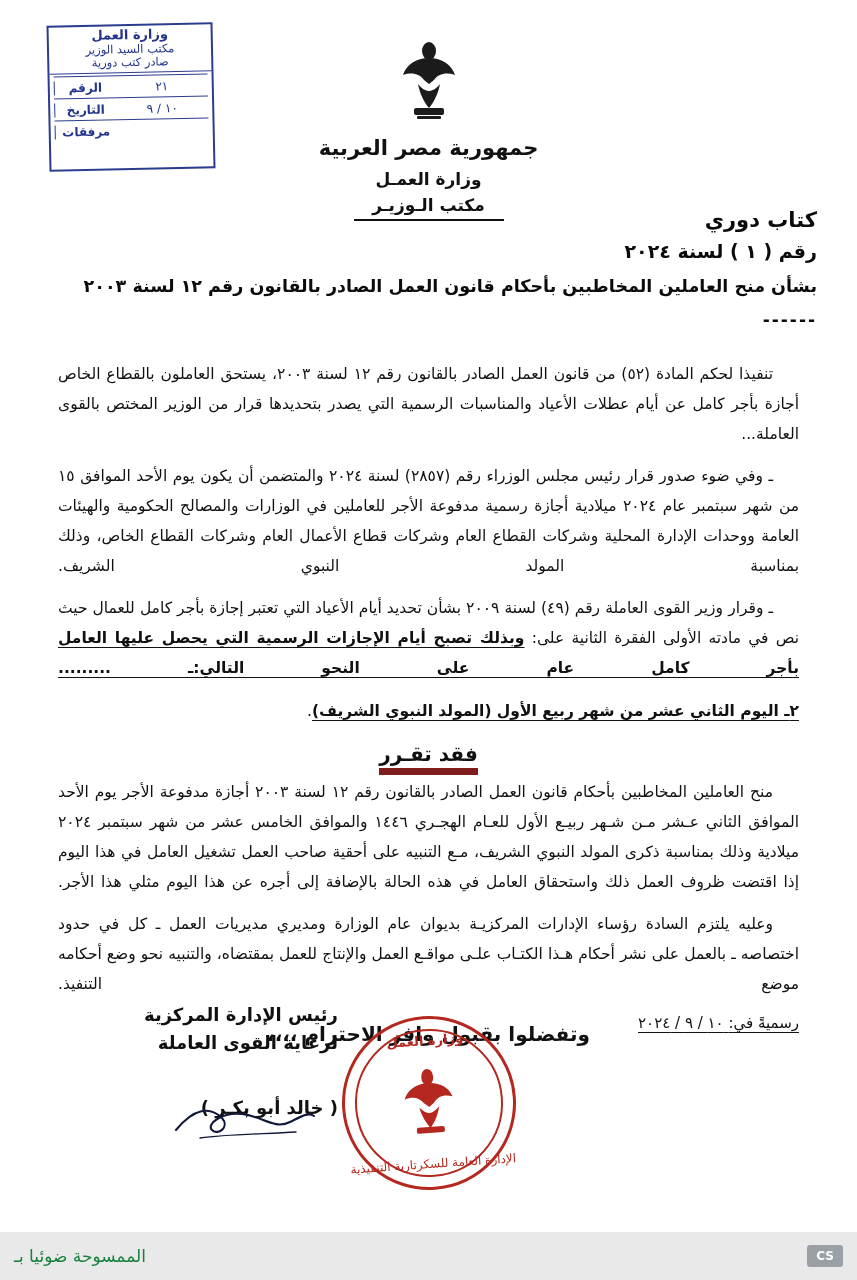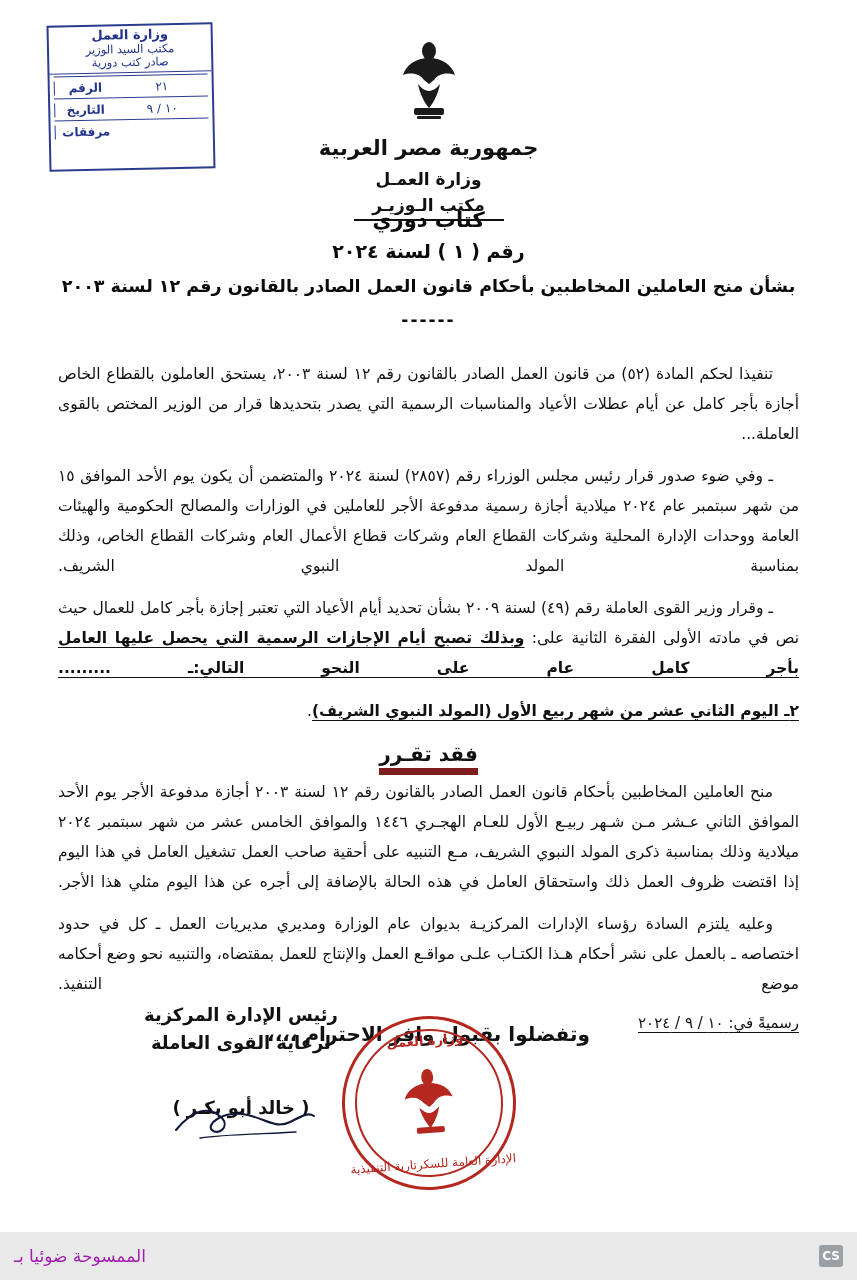--- a/index.html
+++ b/index.html
@@ -113,21 +113,20 @@
     height: 2px;
     background: #111;
     margin: 2px auto 0 auto;
   }
   
   .titleblock {
     position: absolute;
     top: 208px;
     left: 40px;
     right: 40px;
-    text-align: center;
     color: #0b0b0b;
   }
   .titleblock .t1 {
     font-size: 21px;
     font-weight: bold;
     font-family: "DejaVu Sans", sans-serif;
     margin-bottom: 8px;
   }
   .titleblock .t2 {
     font-size: 19px;
@@ -205,21 +204,20 @@
     font-family: "DejaVu Sans", sans-serif;
     color: #111;
     text-decoration: underline;
     text-underline-offset: 4px;
     direction: rtl;
   }
   .sig-left {
     position: absolute;
     left: 86px;
     top: 0;
-    text-align: center;
     color: #111;
     font-family: "DejaVu Sans", sans-serif;
   }
   .sig-left .r1 { font-size: 18px; font-weight: bold; margin-bottom: 7px; }
   .sig-left .r2 { font-size: 18px; font-weight: bold; margin-bottom: 44px; }
   .sig-left .r3 { font-size: 18px; font-weight: bold; }
   .scribble {
     position: absolute;
     left: 112px;
     top: 96px;
@@ -282,42 +280,42 @@
     bottom: 0;
     height: 48px;
     background: #e9e9e9;
     display: flex;
     align-items: center;
     padding: 0 14px;
     box-sizing: border-box;
     flex-direction: row;
   }
   .cs-badge {
-    width: 24px; height: 22px;
+    width: 36px; height: 22px;
     background: #9aa0a6;
     color: #fff;
     font-family: "DejaVu Sans", sans-serif;
     font-size: 12px;
     display: flex;
     align-items: center;
     justify-content: center;
     border-radius: 3px;
     margin-left: 16px;
     font-weight: bold;
   }
   .cs-text {
     font-size: 24px;
     color: #8a8a8a;
     font-family: "DejaVu Sans", sans-serif;
     letter-spacing: 0.5px;
   }
   .cs-arabic {
     margin-right: auto;
     font-size: 17px;
-    color: #a21caf;
+    color: #15803d;
     font-family: "DejaVu Sans", sans-serif;
   }
 </style>
 </head>
 <body>
 
 <div class="page">
 
   <div class="stamp-box">
     <div class="ln">وزارة العمل</div>

